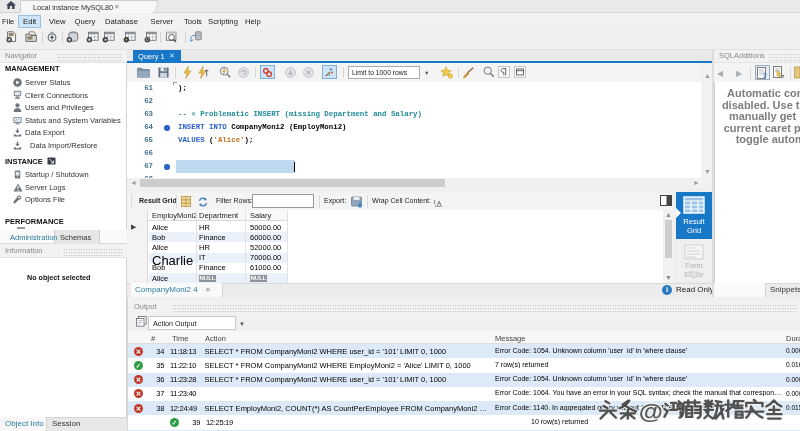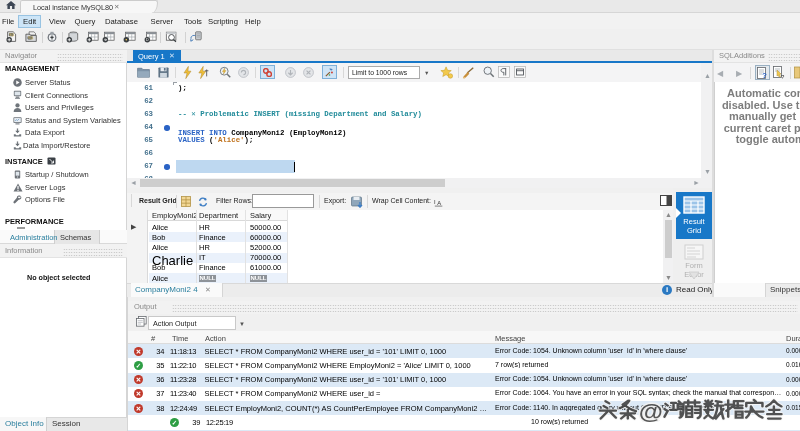--- a/index.html
+++ b/index.html
@@ -149,21 +149,21 @@
       <path d="M2.8 3.5 L5.5 6.5 L8.2 3.5 Z" fill="#666c72"></path>
       <path d="M1 7.5 L3 7.5 L4 9 L7 9 L8 7.5 L10 7.5 L10 10.5 L1 10.5 Z" fill="#70767c"></path>
     </svg>
  <div class="abs" style="left:25px;top:128px;color:#333;font-size:7.5px;">Data Export</div>
 
  <svg class="abs" style="left:13px;top:140.5px;" width="9" height="9" viewBox="0 0 11 11">
       <path d="M5.5 0.5 L5.5 5" stroke="#777c82" stroke-width="1.6"></path>
       <path d="M2.8 3.5 L5.5 6.5 L8.2 3.5 Z" fill="#666c72"></path>
       <path d="M1 7.5 L3 7.5 L4 9 L7 9 L8 7.5 L10 7.5 L10 10.5 L1 10.5 Z" fill="#70767c"></path>
     </svg>
- <div class="abs" style="left:23px;top:140.5px;color:#333;font-size:7.5px;">Data Import/Restore</div>
+ <div class="abs" style="left:30px;top:140.5px;color:#333;font-size:7.5px;">Data Import/Restore</div>
 </div>
 <svg class="abs" style="left:47px;top:157px;" width="9" height="8" viewBox="0 0 11 10">
     <rect x="0.5" y="0.5" width="10" height="9" rx="1.5" fill="#3b4046"></rect>
     <path d="M3 2.5 L8 7.5 M8 7.5 L8 4.5 M8 7.5 L5 7.5" stroke="#fff" stroke-width="1.1" fill="none"></path>
   </svg>
 <div class="abs" style="left:5px;top:157px;font-weight:bold;color:#111;font-size:7.5px;">INSTANCE</div>
 <div id="navitems2">
 
  <svg class="abs" style="left:14px;top:170px;" width="7" height="9" viewBox="0 0 9 11">
       <rect x="1" y="0.5" width="7" height="10" rx="1.2" fill="#6d7278"></rect>
@@ -296,21 +296,21 @@
   .bdot { position:absolute; left:37px; width:5.5px; height:5.5px; border-radius:50%; background:#2a63c5; }
  </style>
  <div class="ln" style="top:0;">61</div>
     <div class="cd" style="top:0;">);</div>
     <div class="abs" style="left:46px;top:0px;width:4px;height:3px;border-left:1px solid #9aa0a6;border-top:1px solid #9aa0a6;"></div>
  <div class="ln" style="top:13px;">62</div>
  <div class="ln" style="top:26px;">63</div>
     <div class="cd cm" style="top:26px;">-- ✕ Problematic INSERT (missing Department and Salary)</div>
  <div class="ln" style="top:39px;">64</div>
     <div class="bdot" style="top:43px;"></div>
-    <div class="cd" style="top:39px;margin-top:6px;"><span class="kw">INSERT INTO</span> CompanyMoni2 (EmployMoni2)</div>
+    <div class="cd" style="top:39px;"><span class="kw">INSERT INTO</span> CompanyMoni2 (EmployMoni2)</div>
  <div class="ln" style="top:52px;">65</div>
     <div class="cd" style="top:52px;"><span class="kw">VALUES</span> (<span class="st">'Alice'</span>);</div>
  <div class="ln" style="top:65px;">66</div>
  <div class="ln" style="top:78px;">67</div>
     <div class="bdot" style="top:82px;"></div>
  <div class="abs" style="left:49px;top:78px;width:119px;height:13px;background:#bed8f0;"></div>
  <div class="abs" style="left:167px;top:79.5px;width:1px;height:10px;background:#000;"></div>
  <div class="ln" style="top:91px;">68</div>
 </div>
 
@@ -528,21 +528,20 @@
         <div class="onum">36</div>
         <div class="otime">11:23:28</div>
   <div class="oact">SELECT * FROM CompanyMoni2 WHERE user_id = '101' LIMIT 0, 1000</div>
   <div class="omsg">Error Code: 1054. Unknown column 'user_id' in 'where clause'</div>
         <div class="odur">0.000 sec</div>
  </div>
  <div class="orow" style="top:386.9px;">
   <div class="oerr">✕</div>
         <div class="onum">37</div>
         <div class="otime">11:23:40</div>
-  <div class="oact">SELECT * FROM CompanyMoni2 WHERE user_id =</div>
   <div class="omsg">Error Code: 1064. You have an error in your SQL syntax; check the manual that corresponds ...</div>
         <div class="odur">0.000 sec</div>
  </div>
  <div class="orow ostripe" style="top:401.2px;">
   <div class="oerr">✕</div>
         <div class="onum">38</div>
         <div class="otime">12:24:49</div>
   <div class="oact">SELECT EmployMoni2, COUNT(*) AS CountPerEmployee FROM CompanyMoni2 LIMIT 0, 1...</div>
   <div class="omsg">Error Code: 1140. In aggregated query without GROUP BY, expression ...</div>
         <div class="odur">0.015 sec</div>

